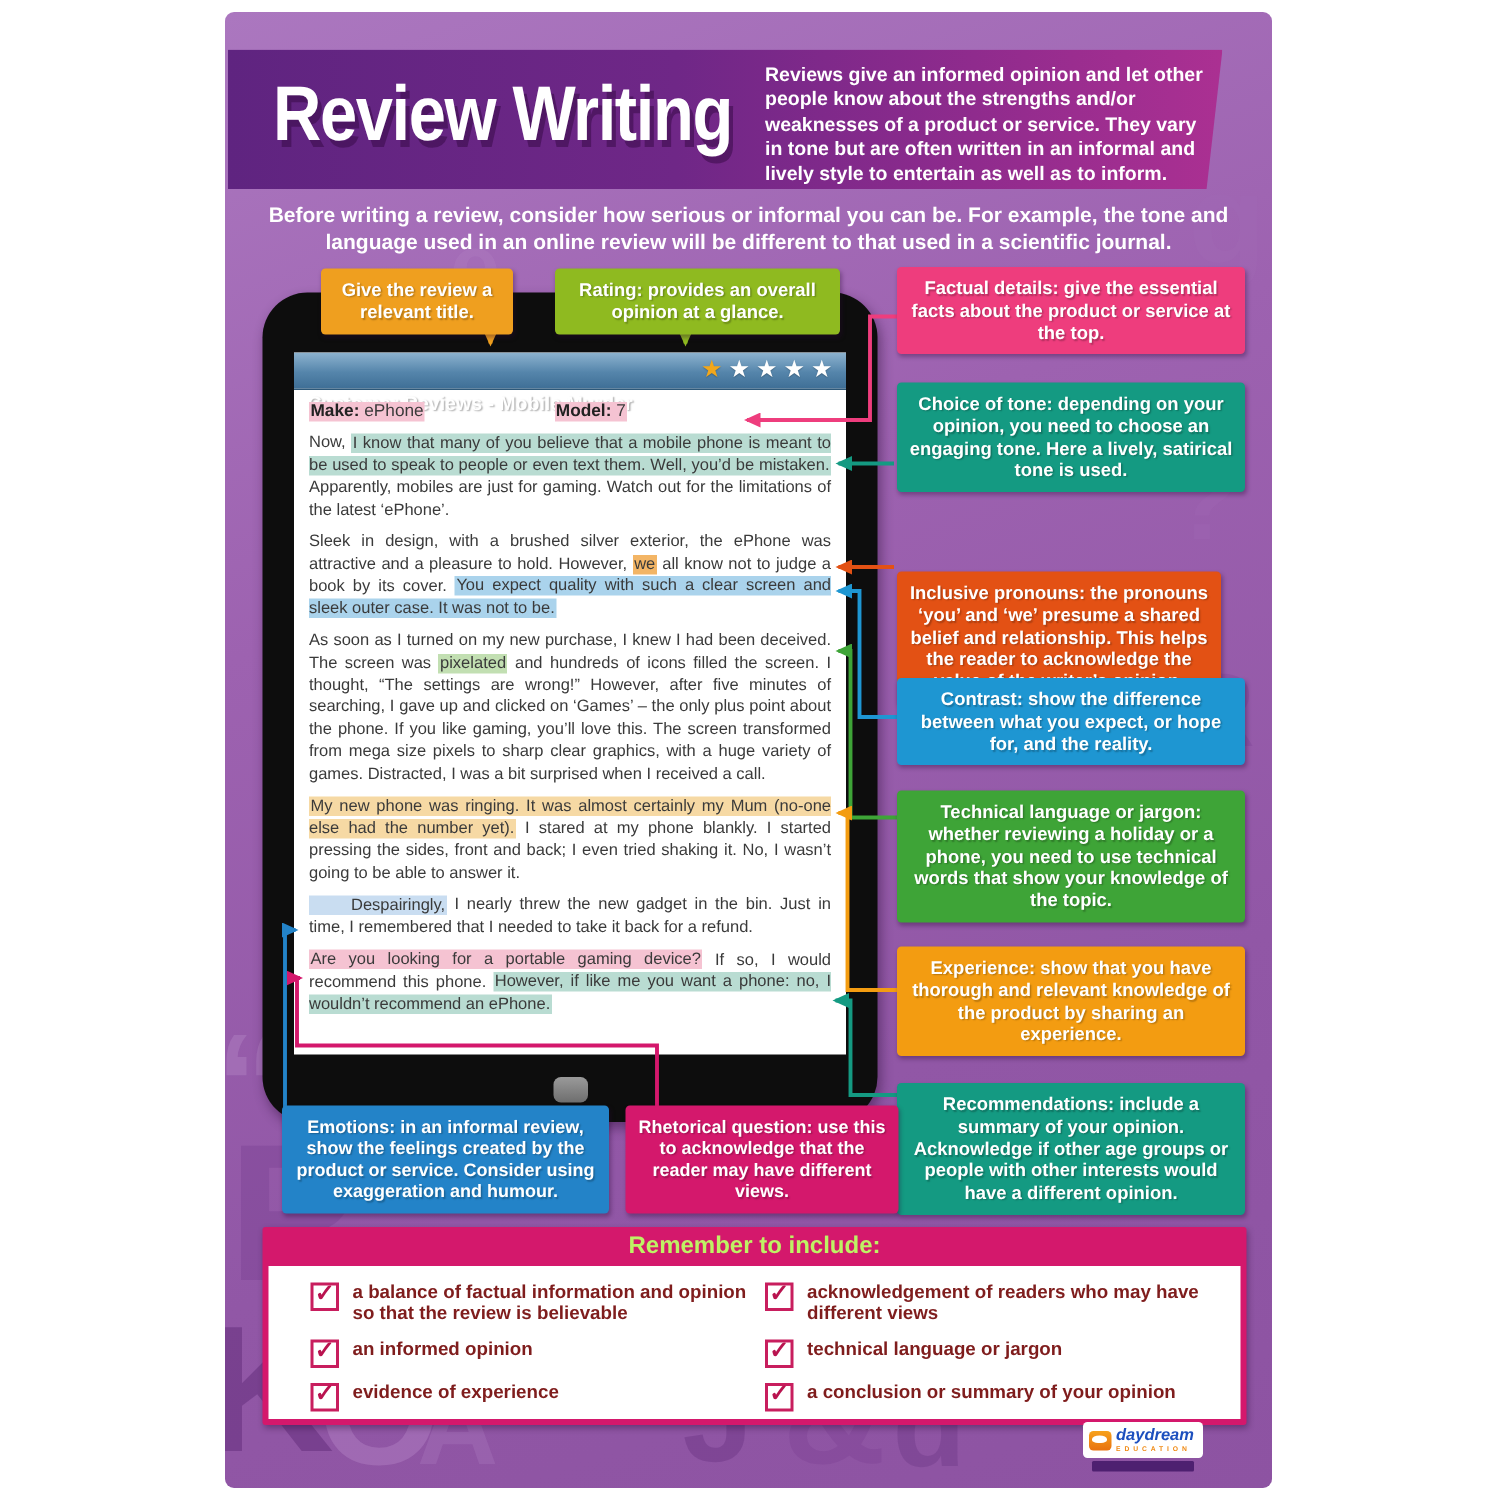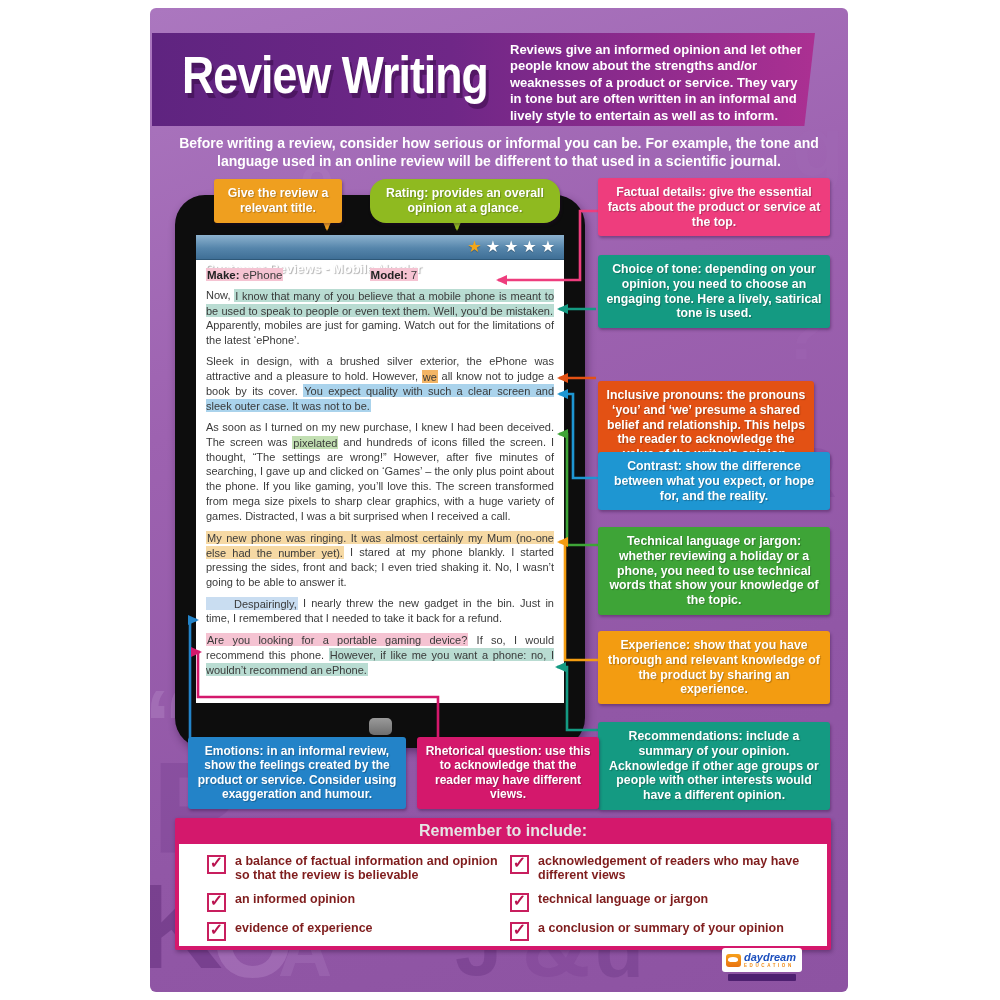--- a/index.html
+++ b/index.html
@@ -58,21 +58,21 @@
   .hl-lightblue{background:var(--hl-lightblue);padding-left:28px;}
   .hl-pink{background:var(--hl-pink);}
 
   
   #connectors{position:absolute;left:0;top:0;z-index:6;pointer-events:none;}
 
   
   #remember{position:absolute;left:25px;top:810px;width:656px;height:132px;background:#d4186c;
     z-index:7;border-radius:2px;box-shadow:1px 2px 4px rgba(40,10,50,0.4);box-sizing:border-box;
     padding:0 4px 4px 4px;}
-  #remember-title{color:#e5e5e5;font-size:16px;font-weight:bold;text-align:center;height:26px;
+  #remember-title{color:#bef264;font-size:16px;font-weight:bold;text-align:center;height:26px;
     line-height:26px;}
   #remember-body{background:#fff;height:102px;display:flex;padding:10px 14px 0 28px;
     box-sizing:border-box;}
   .check-col{flex:1;}
   .check-row{display:flex;margin-bottom:9px;align-items:flex-start;}
   .checkbox{flex:0 0 auto;width:15px;height:15px;border:2.5px solid #c81e5e;background:#fff;
     color:#b9134f;font-size:16px;font-weight:bold;line-height:12px;text-align:center;
     margin-right:9px;margin-top:1px;}
   .check-label{color:#7f1d1d;font-size:12.5px;font-weight:bold;line-height:1.15;}
 
@@ -108,21 +108,21 @@
     <span class="bg-letter" style="left: -14px; top: 858px; font-size: 120px; color: rgba(84, 32, 110, 0.4);">K</span>
     <span class="bg-letter" style="left: 2px; top: 735px; font-size: 130px; color: rgba(124, 66, 148, 0.45);">P</span>
 
   <div id="header-band">
     <div id="page-title">Review Writing</div>
     <div id="intro-text">Reviews give an informed opinion and let other people know about the strengths and/or weaknesses of a product or service. They vary in tone but are often written in an informal and lively style to entertain as well as to inform.</div>
   </div>
   <div id="subtitle-text">Before writing a review, consider how serious or informal you can be. For example, the tone and language used in an online review will be different to that used in a scientific journal.</div>
 
   <div class="callout" style="left: 64px; top: 171px; width: 128px; background: rgb(239, 159, 31);">Give the review a relevant title.</div>
-  <div class="callout" style="left: 220px; top: 171px; width: 190px; background: rgb(143, 186, 32); border-radius: 16px;">Rating: provides an overall opinion at a glance.</div>
+  <div class="callout" style="left: 220px; top: 171px; width: 190px; background: rgb(143, 186, 32);">Rating: provides an overall opinion at a glance.</div>
 
   <div id="tablet">
     <div id="camera-dot"></div>
     <div id="screen">
       <div id="screen-titlebar">
         <span id="screen-title">Customer Reviews - Mobile Murder</span>
         <span id="star-rating">
             <span class="star filled">★</span>
             <span class="star">★</span>
             <span class="star">★</span>

